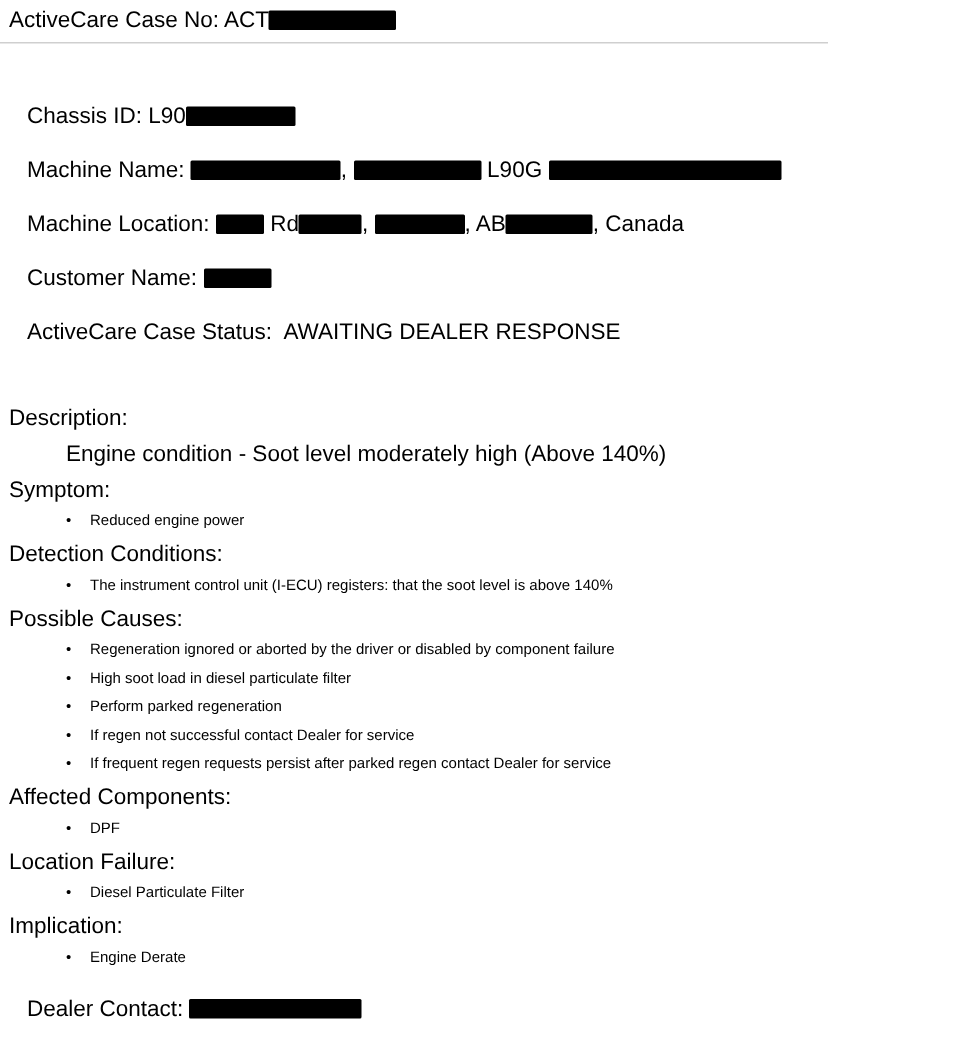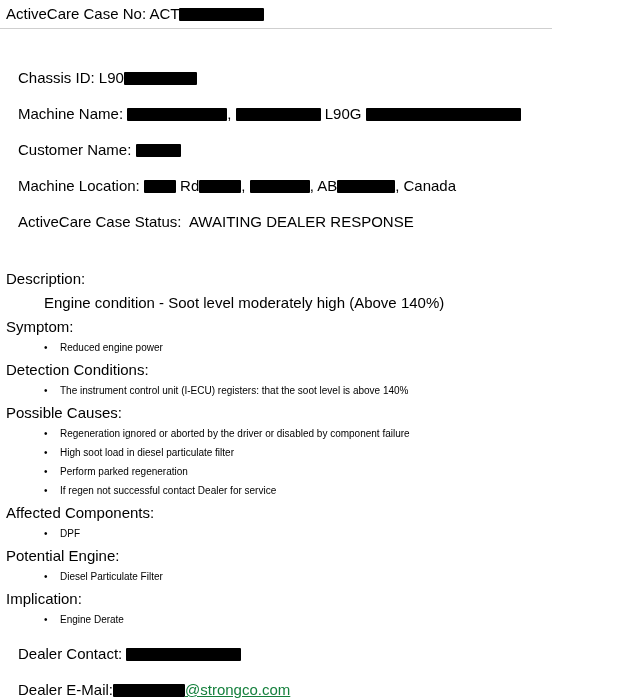--- a/index.html
+++ b/index.html
@@ -112,34 +112,34 @@
 
     <div class="line">
       <span>Machine Name:</span>
       <span class="redact" style="width:100px"></span><span>,</span>
       <span class="redact" style="width:85px"></span>
       <span>L90G</span>
       <span class="redact" style="width:155px"></span>
     </div>
 
     <div class="line">
-      <span>Customer Name:</span>
-      <span class="redact" style="width:45px"></span>
-    </div>
-
-    <div class="line">
       <span>Machine Location:</span>
       <span class="redact" style="width:32px"></span>
       <span>Rd</span><span class="redact" style="width:42px"></span><span>,</span>
       <span class="redact" style="width:60px"></span><span>,</span>
       <span>AB</span><span class="redact" style="width:58px"></span><span>,</span>
       <span>Canada</span>
     </div>
 
     <div class="line">
+      <span>Customer Name:</span>
+      <span class="redact" style="width:45px"></span>
+    </div>
+
+    <div class="line">
       <span>ActiveCare Case Status:</span>&nbsp;
       <span>AWAITING DEALER RESPONSE</span>
     </div>
 
     <div class="spacer"></div>
 
     <div class="section-label">Description:</div>
     <div class="indent-text">Engine condition - Soot level moderately high (Above 140%)</div>
 
     <div class="section-label">Symptom:</div>
@@ -159,27 +159,30 @@
     <div class="bullet">
       <span class="dot">•</span><span>High soot load in diesel particulate filter</span>
     </div>
 
     <div class="bullet">
       <span class="dot">•</span><span>Perform parked regeneration</span>
     </div>
     <div class="bullet">
       <span class="dot">•</span><span class="inline">If </span><span class="inline spell">regen</span><span class="inline"> not successful contact Dealer for service</span>
     </div>
+    <div class="bullet">
+      <span class="dot">•</span><span class="inline">If frequent </span><span class="inline spell">regen</span><span class="inline"> requests persist after parked </span><span class="inline spell">regen</span><span class="inline"> contact Dealer for service</span>
+    </div>
 
     <div class="section-label">Affected Components:</div>
     <div class="bullet">
       <span class="dot">•</span><span>DPF</span>
     </div>
 
-    <div class="section-label">Potential Engine:</div>
+    <div class="section-label">Location Failure:</div>
     <div class="bullet">
       <span class="dot">•</span><span>Diesel Particulate Filter</span>
     </div>
 
     <div class="section-label">Implication:</div>
     <div class="bullet">
       <span class="dot">•</span><span>Engine Derate</span>
     </div>
 
     <div class="line">

